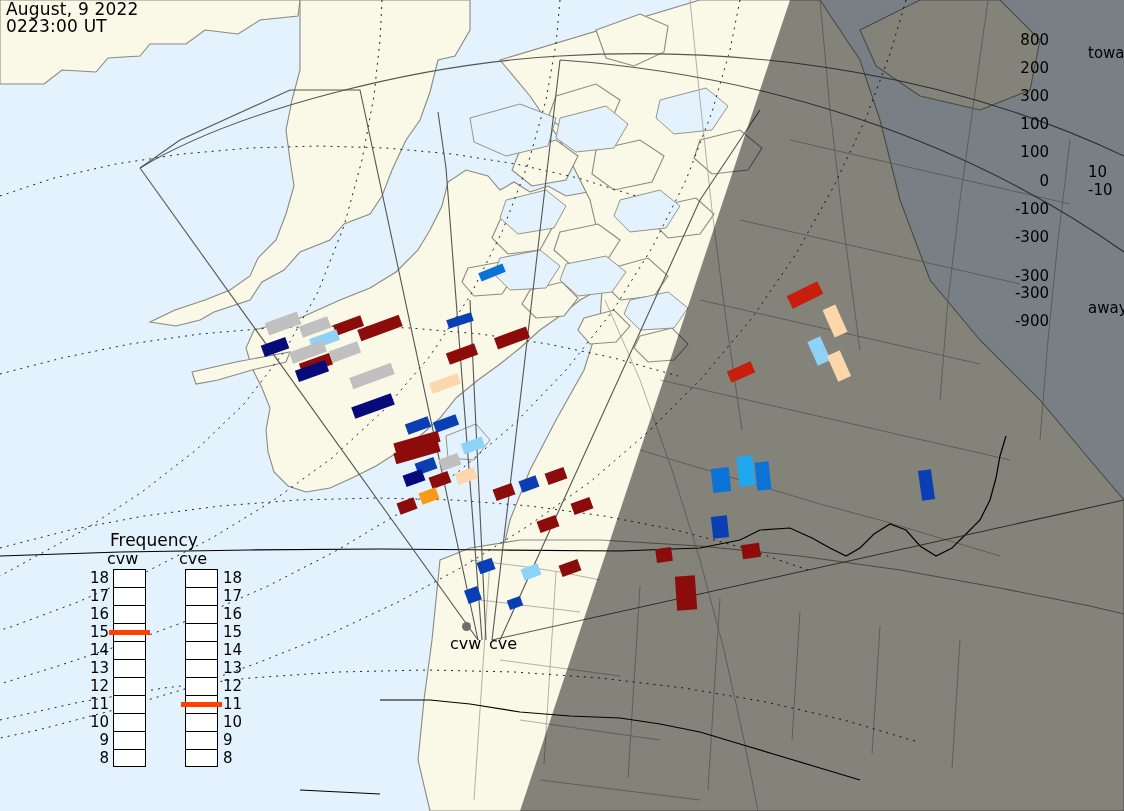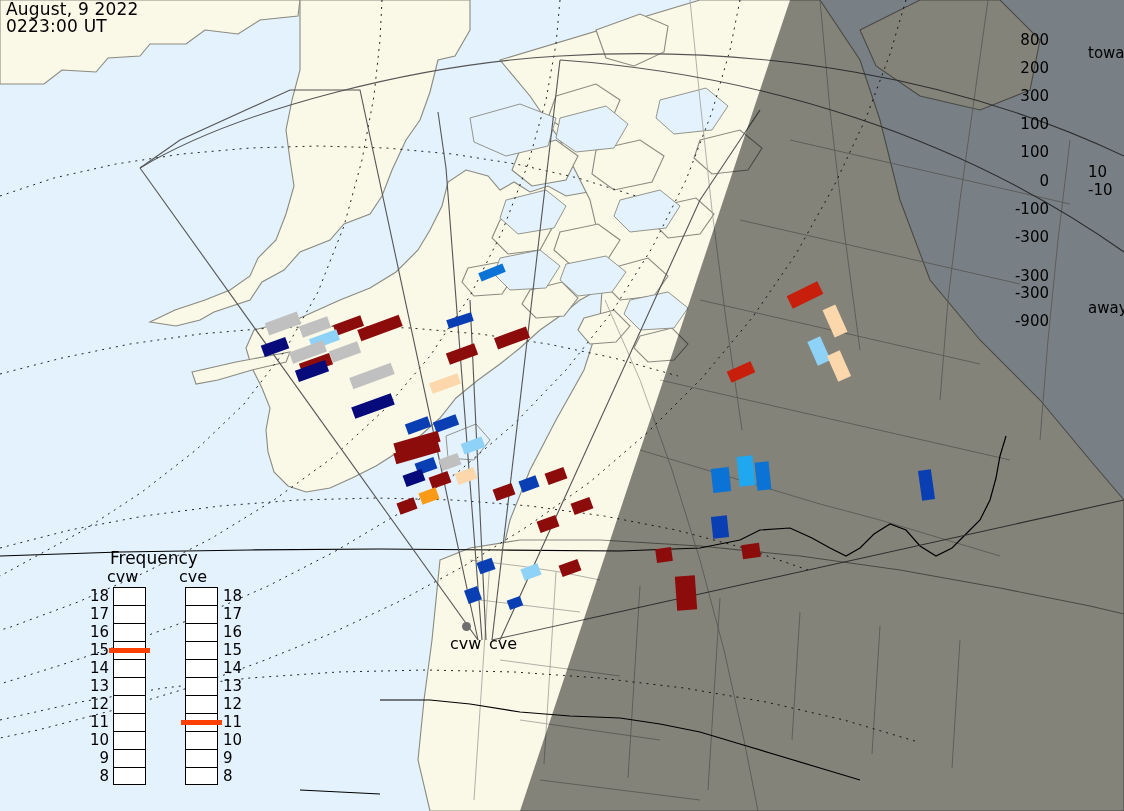--- a/index.html
+++ b/index.html
@@ -18,21 +18,21 @@
   #stamp{position:absolute;left:6px;top:1px;color:#000;font-size:17px;line-height:17px;
          font-family:"DejaVu Sans",sans-serif;white-space:pre;letter-spacing:.2px;}
 
   
   #legend{position:absolute;left:975px;top:0;width:149px;height:340px;}
   .cbtick{position:absolute;right:0;color:#000;font-size:15px;text-align:right;
           white-space:nowrap;transform:translateY(-50%);}
   .cbside{position:absolute;color:#000;font-size:15px;white-space:nowrap;transform:translateY(-50%);}
 
   
-  #freq{position:absolute;left:85px;top:545px;width:165px;height:245px;}
+  #freq{position:absolute;left:85px;top:527px;width:165px;height:245px;}
   #freqtitle{position:absolute;left:25px;top:3px;font-size:17px;color:#000;white-space:nowrap;}
   .fqname{position:absolute;font-size:16px;color:#000;white-space:nowrap;}
   .fqbox{position:absolute;width:33px;border:1px solid #000;box-sizing:border-box;background:#fff;}
   .fqrow{position:absolute;left:0;width:100%;border-bottom:1px solid #000;box-sizing:border-box;}
   .fqlab{position:absolute;font-size:15px;color:#000;white-space:nowrap;transform:translateY(-50%);}
   .fqmark{position:absolute;height:5px;background:#ff4000;}
   .radlab{position:absolute;font-size:16px;color:#000;white-space:nowrap;}
   #radardot{position:absolute;width:9px;height:9px;border-radius:50%;background:#6e6e6e;}
 </style>
 </head>

